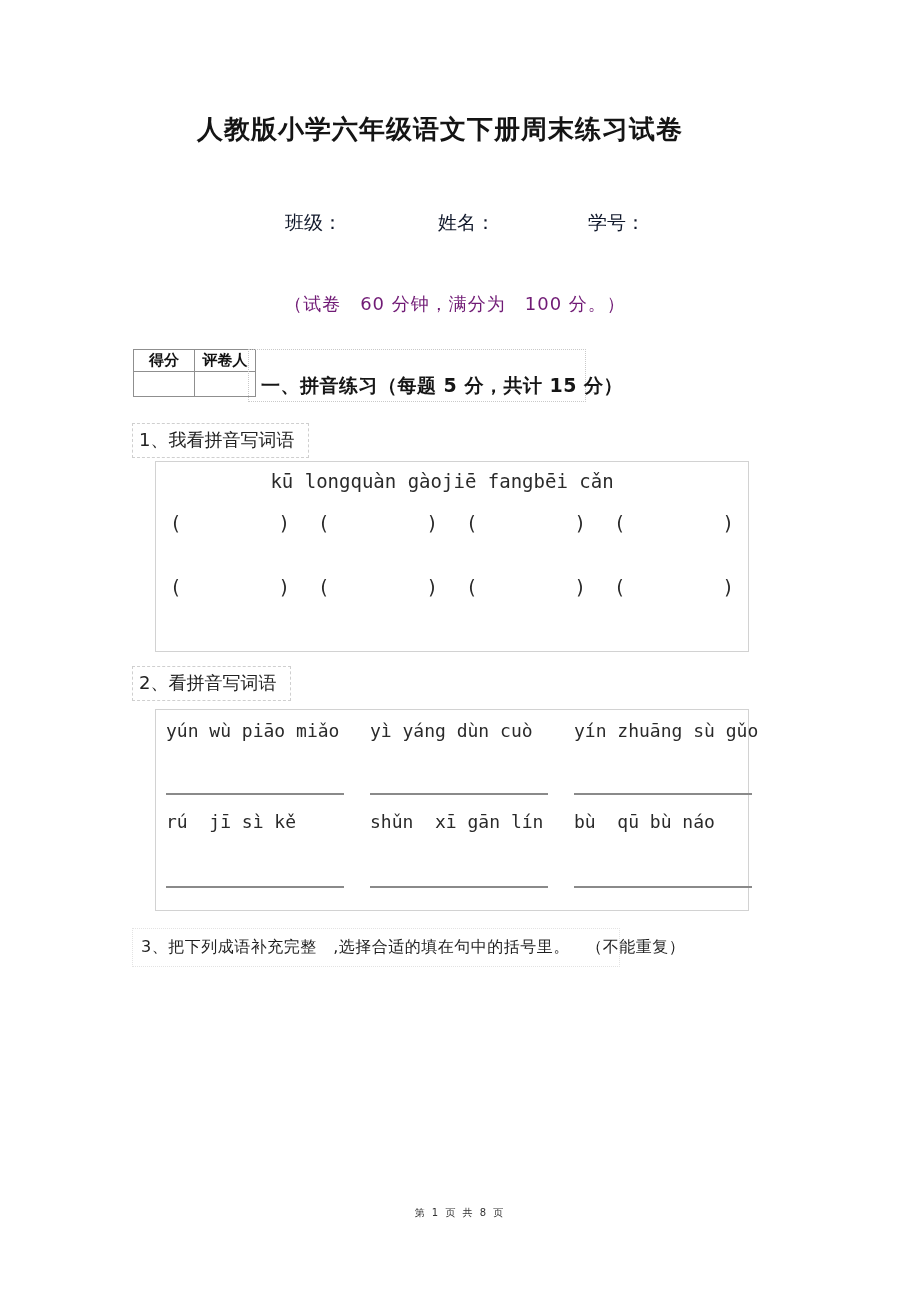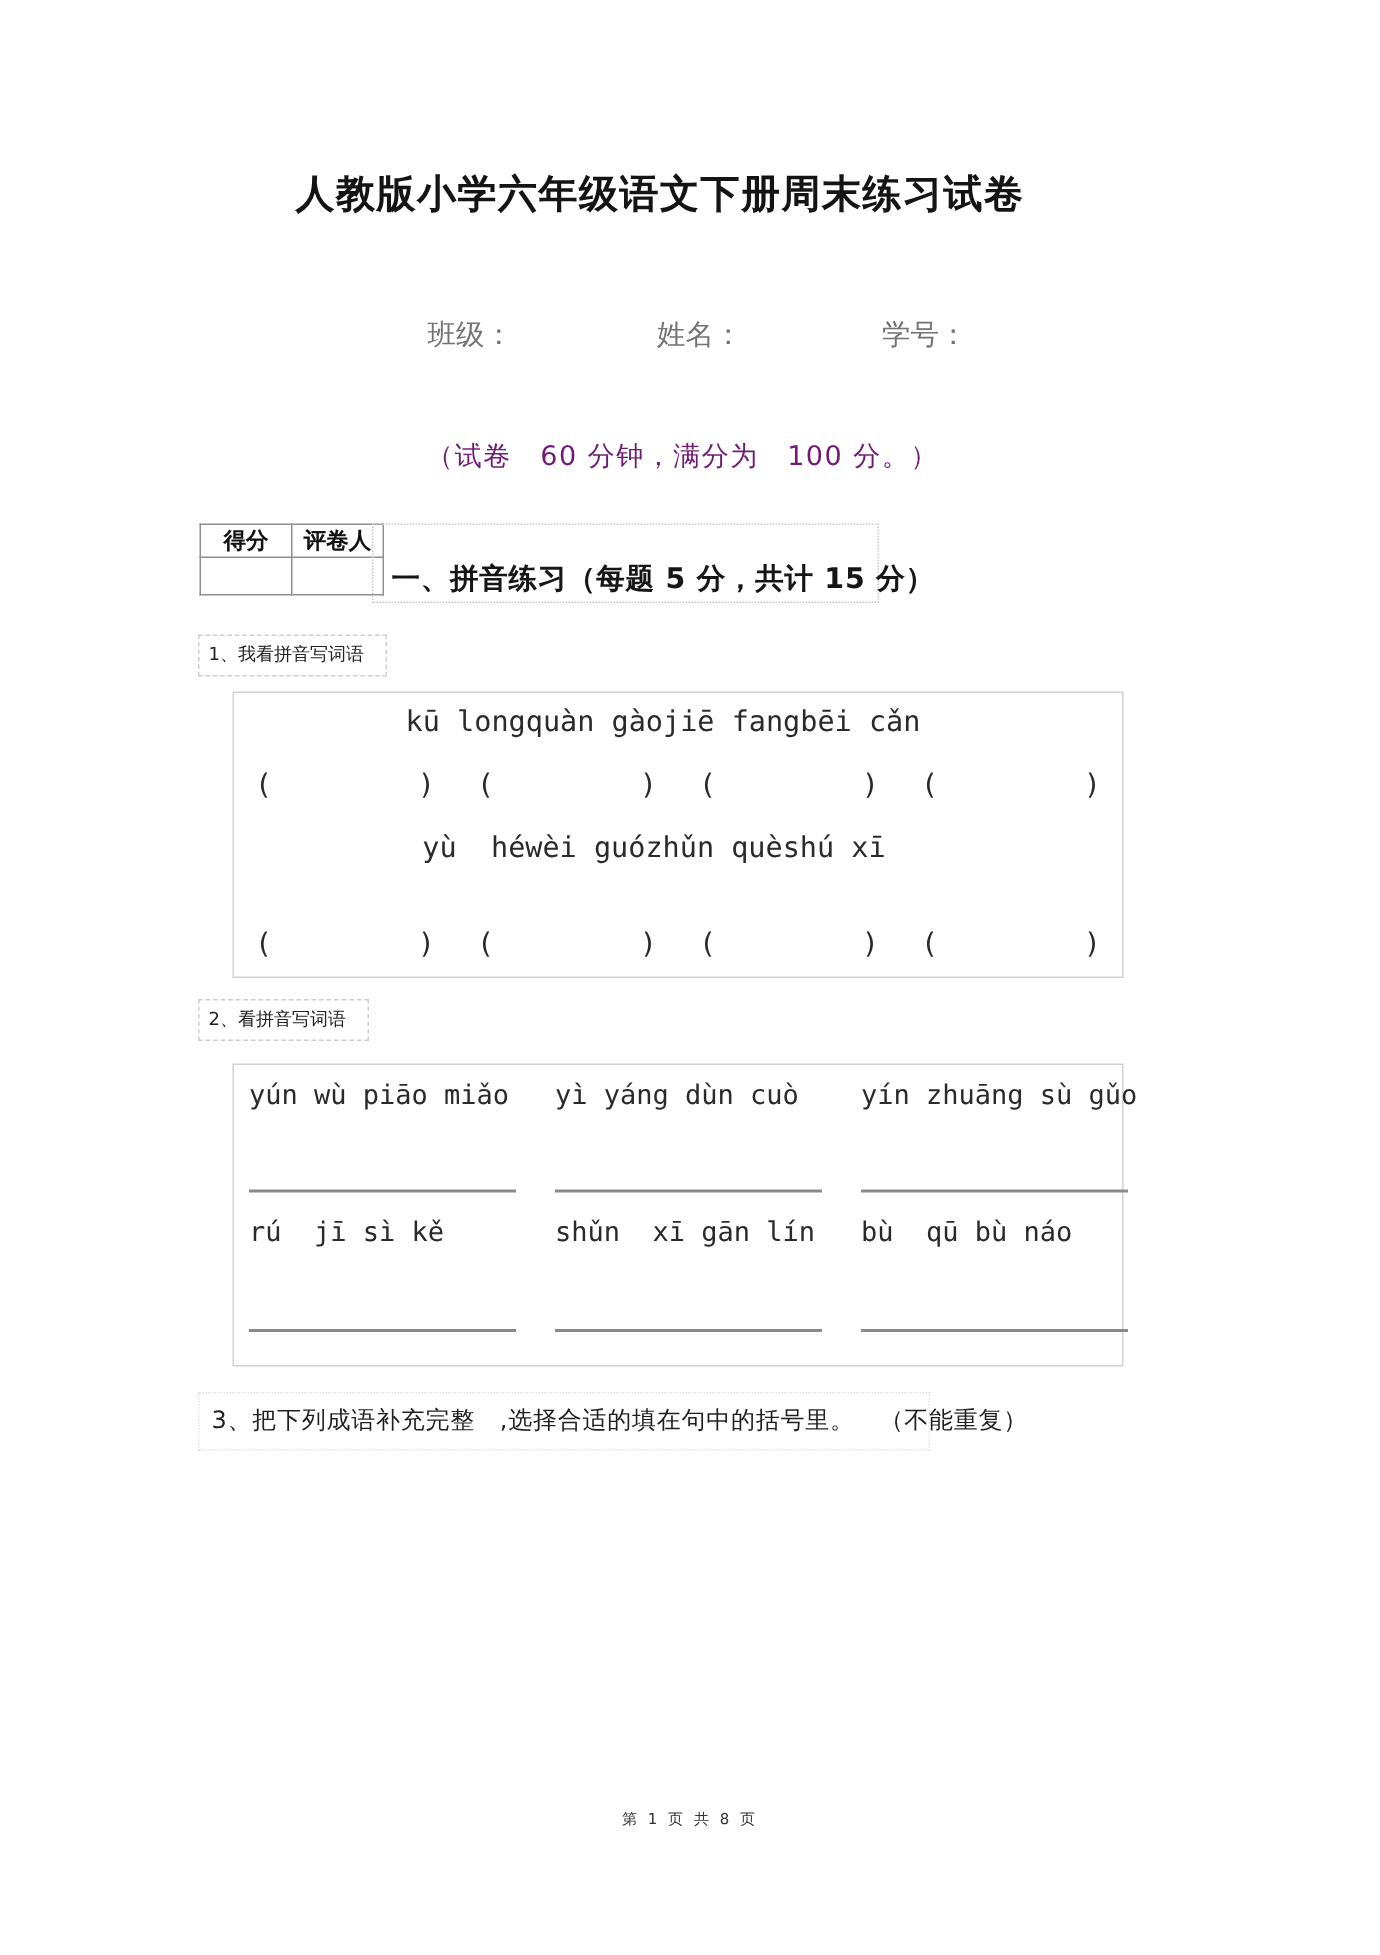--- a/index.html
+++ b/index.html
@@ -8,21 +8,21 @@
     font-family:"DejaVu Sans", sans-serif; color:#1a1a1a; overflow:hidden;
   }
   .abs { position:absolute; }
 
   .doc-title {
     left:130px; top:112px; width:620px; text-align:center;
     font-family:"Liberation Serif","DejaVu Serif",serif;
     font-size:26px; font-weight:bold; letter-spacing:1px; color:#141414;
   }
 
-  .stu-label { top:210px; font-size:19px; color:#737373; }
+  .stu-label { top:210px; font-size:19px; color:#0f172a; }
   .stu-class { left:285px; }
   .stu-name  { left:438px; }
   .stu-id    { left:588px; }
 
   .exam-info {
     left:140px; top:292px; width:630px; text-align:center;
     font-size:18px; color:#701a75; letter-spacing:1px;
   }
 
   .score-table { left:133px; top:349px; border-collapse:collapse;border-radius:16px; }
@@ -37,21 +37,21 @@
     left:248px; top:349px; width:336px; height:51px;
     border:1px dotted #c9c9c9;
   }
   .sec-heading {
     position:absolute; left:12px; bottom:2px; white-space:nowrap;
     font-size:19px; font-weight:bold; color:#161616; letter-spacing:0.5px;
   }
 
   .q-label-box {
     border:1px dashed #cfcfcf; background:#fff;
-    padding:4px 14px 5px 6px; font-size:12px; color:#222; white-space:nowrap;
+    padding:4px 14px 5px 6px; font-size:18px; color:#222; white-space:nowrap;
   }
   .q1-box { left:132px; top:423px; }
   .q2-box { left:132px; top:666px; }
 
   .pinyin-box {
     border:1px solid #d2d2d2; background:#fff;
     font-family:"DejaVu Sans Mono", monospace; color:#2a2a2a;
   }
   .pbox1 { left:155px; top:461px; width:592px; height:189px; font-size:19px; }
   .pbox2 { left:155px; top:709px; width:592px; height:200px; font-size:18px; }
@@ -137,26 +137,20 @@
     </span>
     <span class="paren-cell">
       <span>(</span>
       <span>)</span>
     </span>
     <span class="paren-cell">
       <span>(</span>
       <span>)</span>
     </span>
   </div>
-  <div class="p-row p-row2">
-    <span>yù  hé</span>
-    <span>wèi guó</span>
-    <span>zhǔn què</span>
-    <span>shú xī</span>
-  </div>
   <div class="paren-row paren-row2">
     <span class="paren-cell">
       <span>(</span>
       <span>)</span>
     </span>
     <span class="paren-cell">
       <span>(</span>
       <span>)</span>
     </span>
     <span class="paren-cell">

